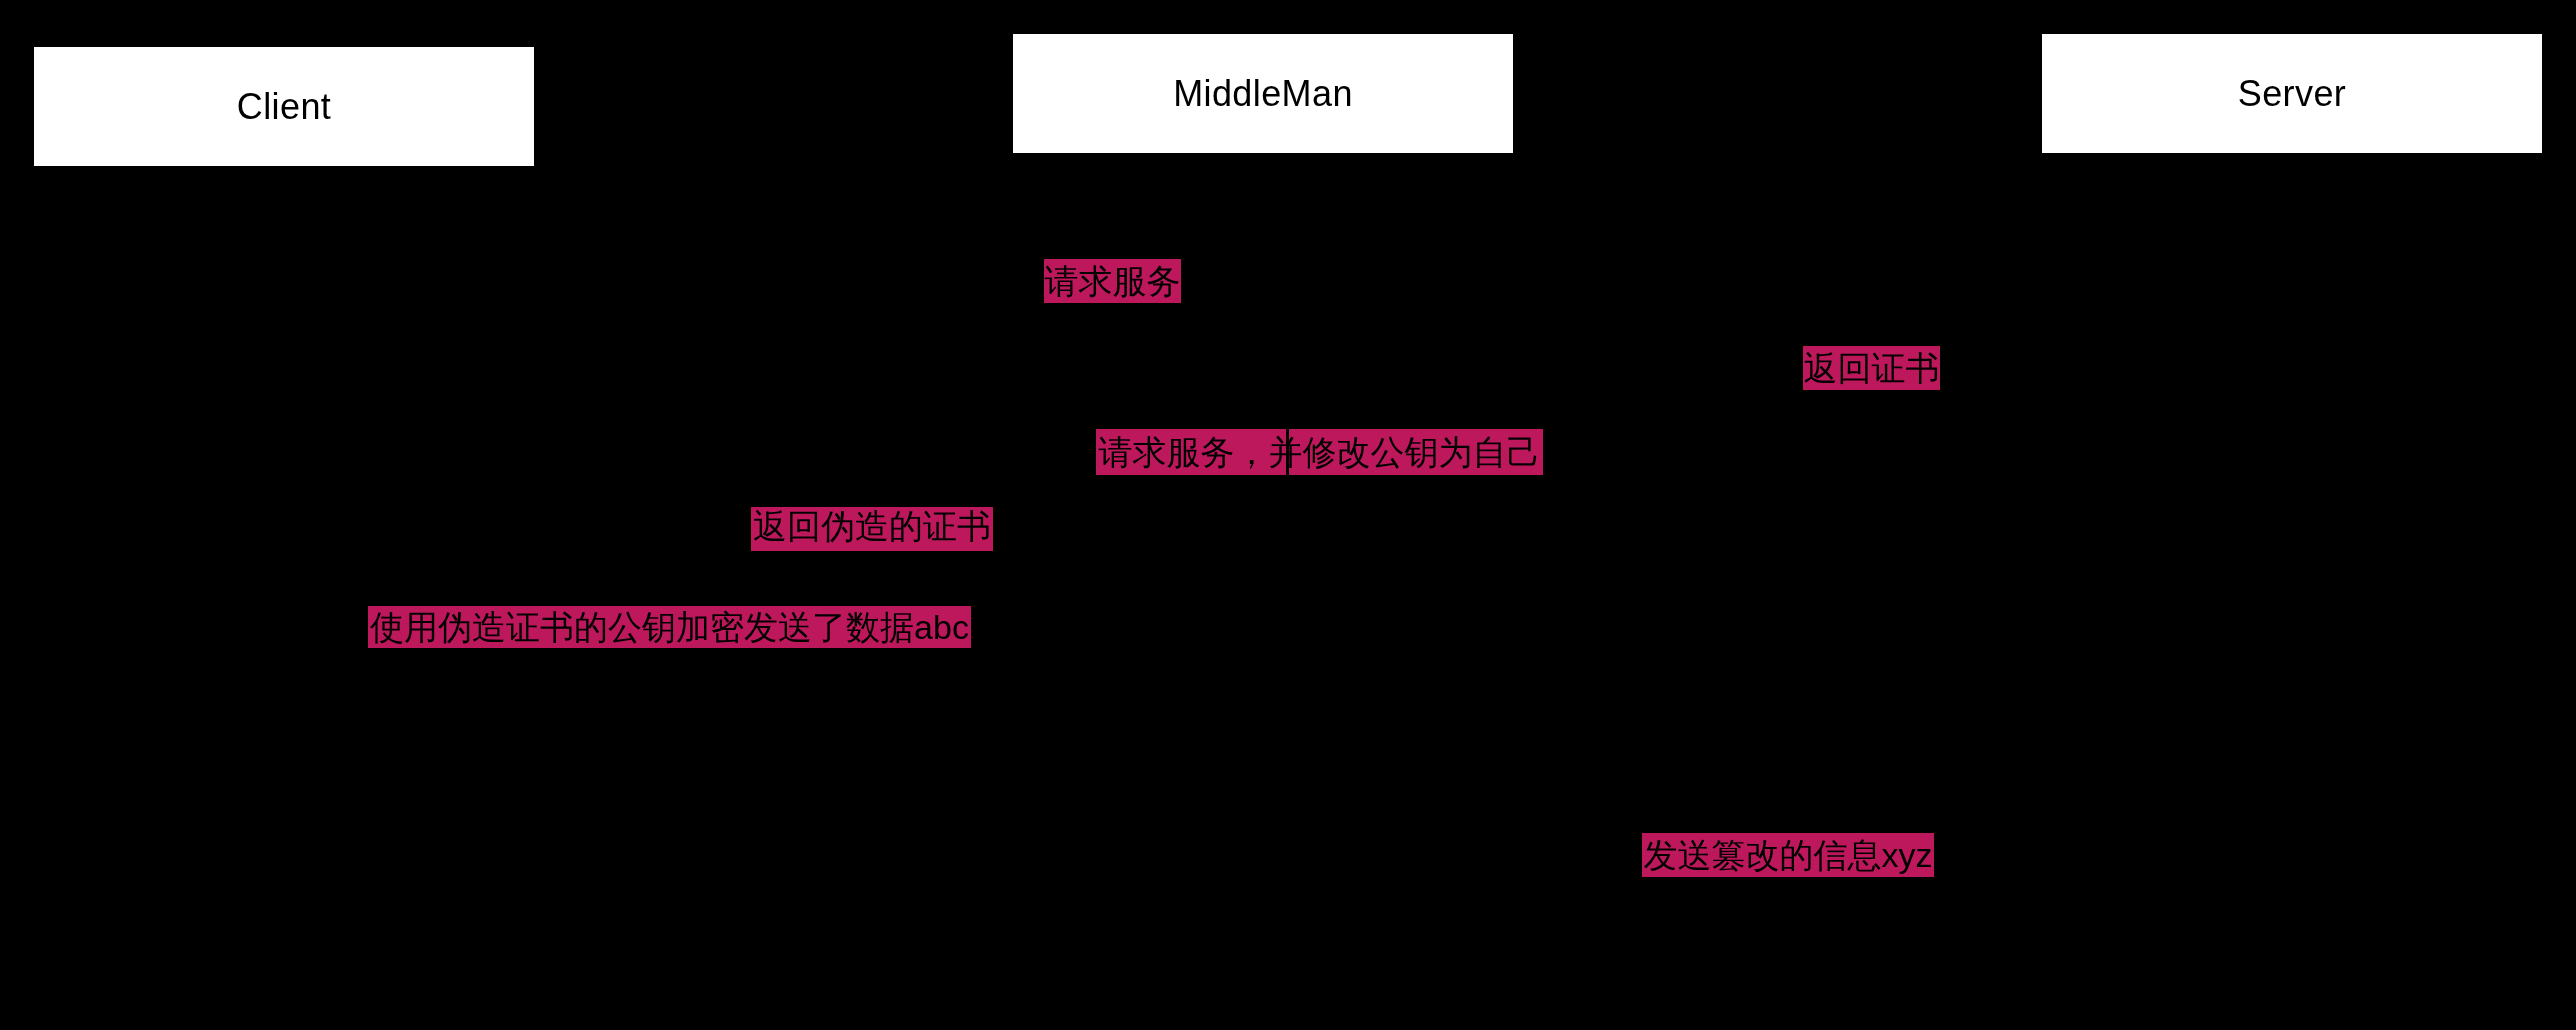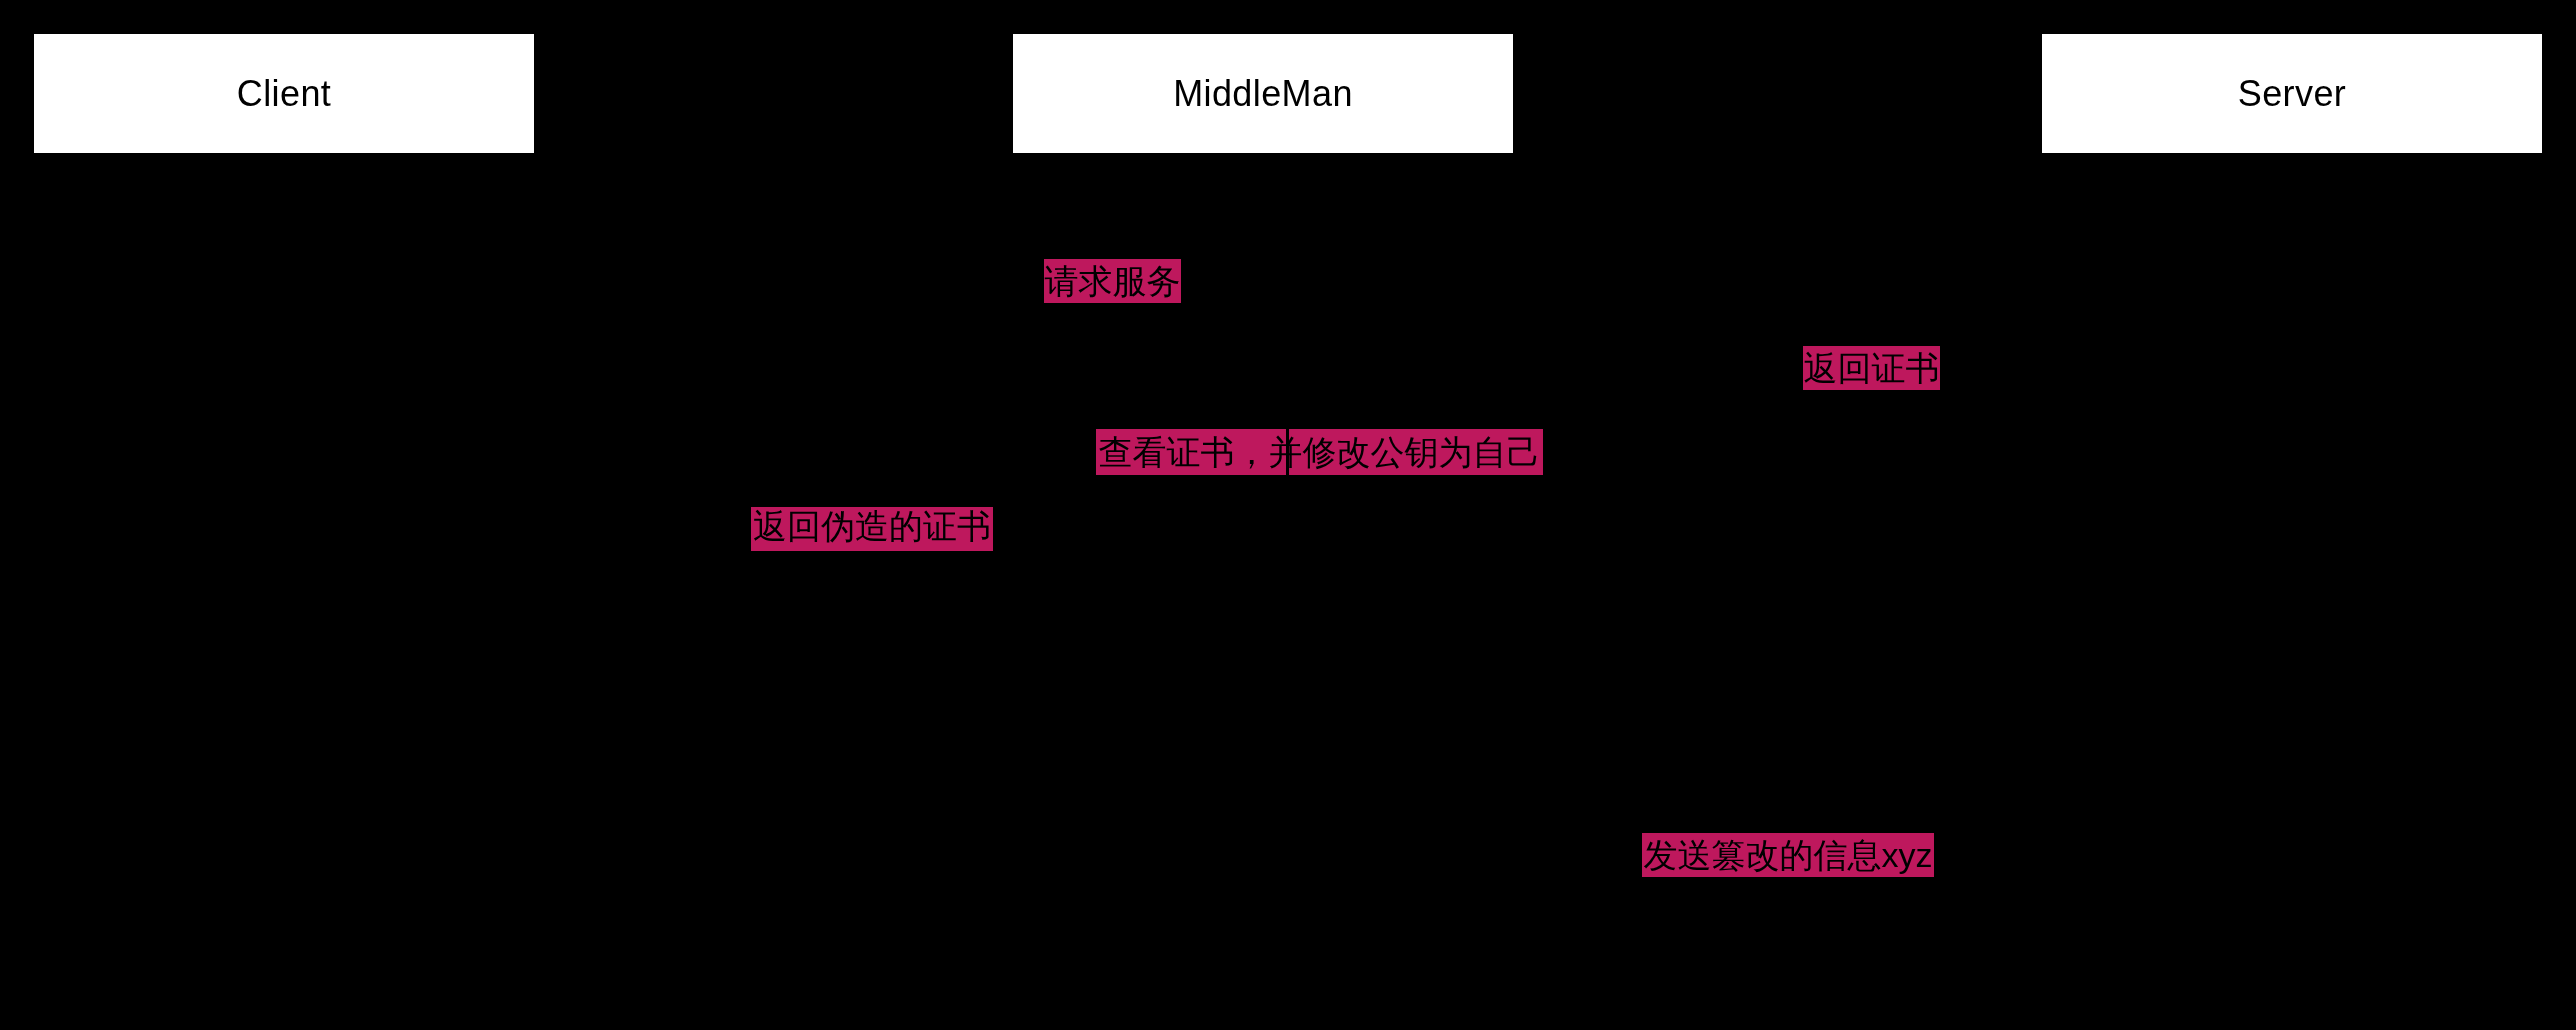--- a/index.html
+++ b/index.html
@@ -21,21 +21,21 @@
     height: 119px;
     background: #ffffff;
     color: #000000;
     display: flex;
     align-items: center;
     justify-content: center;
     font-size: 36px;
     font-weight: 400;
     letter-spacing: 0.4px;
   }
-  #actor-client    { left: 34px;   width: 500px; }
+  #actor-client    { left: 34px;   width: 500px; margin-top: 13px; }
   #actor-middleman { left: 1004px; width: 500px; margin-left: 9px; }
   #actor-server    { left: 2042px; width: 500px; }
 
   .msg {
     position: absolute;
     background: #be185d;
     color: #000000;
     font-size: 34px;
     line-height: 1;
     display: flex;
@@ -84,26 +84,29 @@
   <div class="msg" id="msg-request">
     <span class="msg-label">请求服务</span>
   </div>
 
   <div class="msg" id="msg-return-cert">
     <span class="msg-label">返回证书</span>
   </div>
 
   <div class="msg" id="msg-inspect">
     <span class="lifeline-mark"></span>
-    <span class="msg-label">查看证书，并修改公钥为自己</span>
+    <span class="msg-label">请求服务，并修改公钥为自己</span>
   </div>
 
   <div class="msg" id="msg-fake-cert">
     <span class="msg-label">返回伪造的证书</span>
   </div>
 
+  <div class="msg" id="msg-send-abc">
+    <span class="msg-label">使用伪造证书的公钥加密发送了数据abc</span>
+  </div>
 
   <div class="msg" id="msg-send-xyz">
     <span class="msg-label">发送篡改的信息xyz</span>
   </div>
 
 </div>
 
 
 </body></html>

